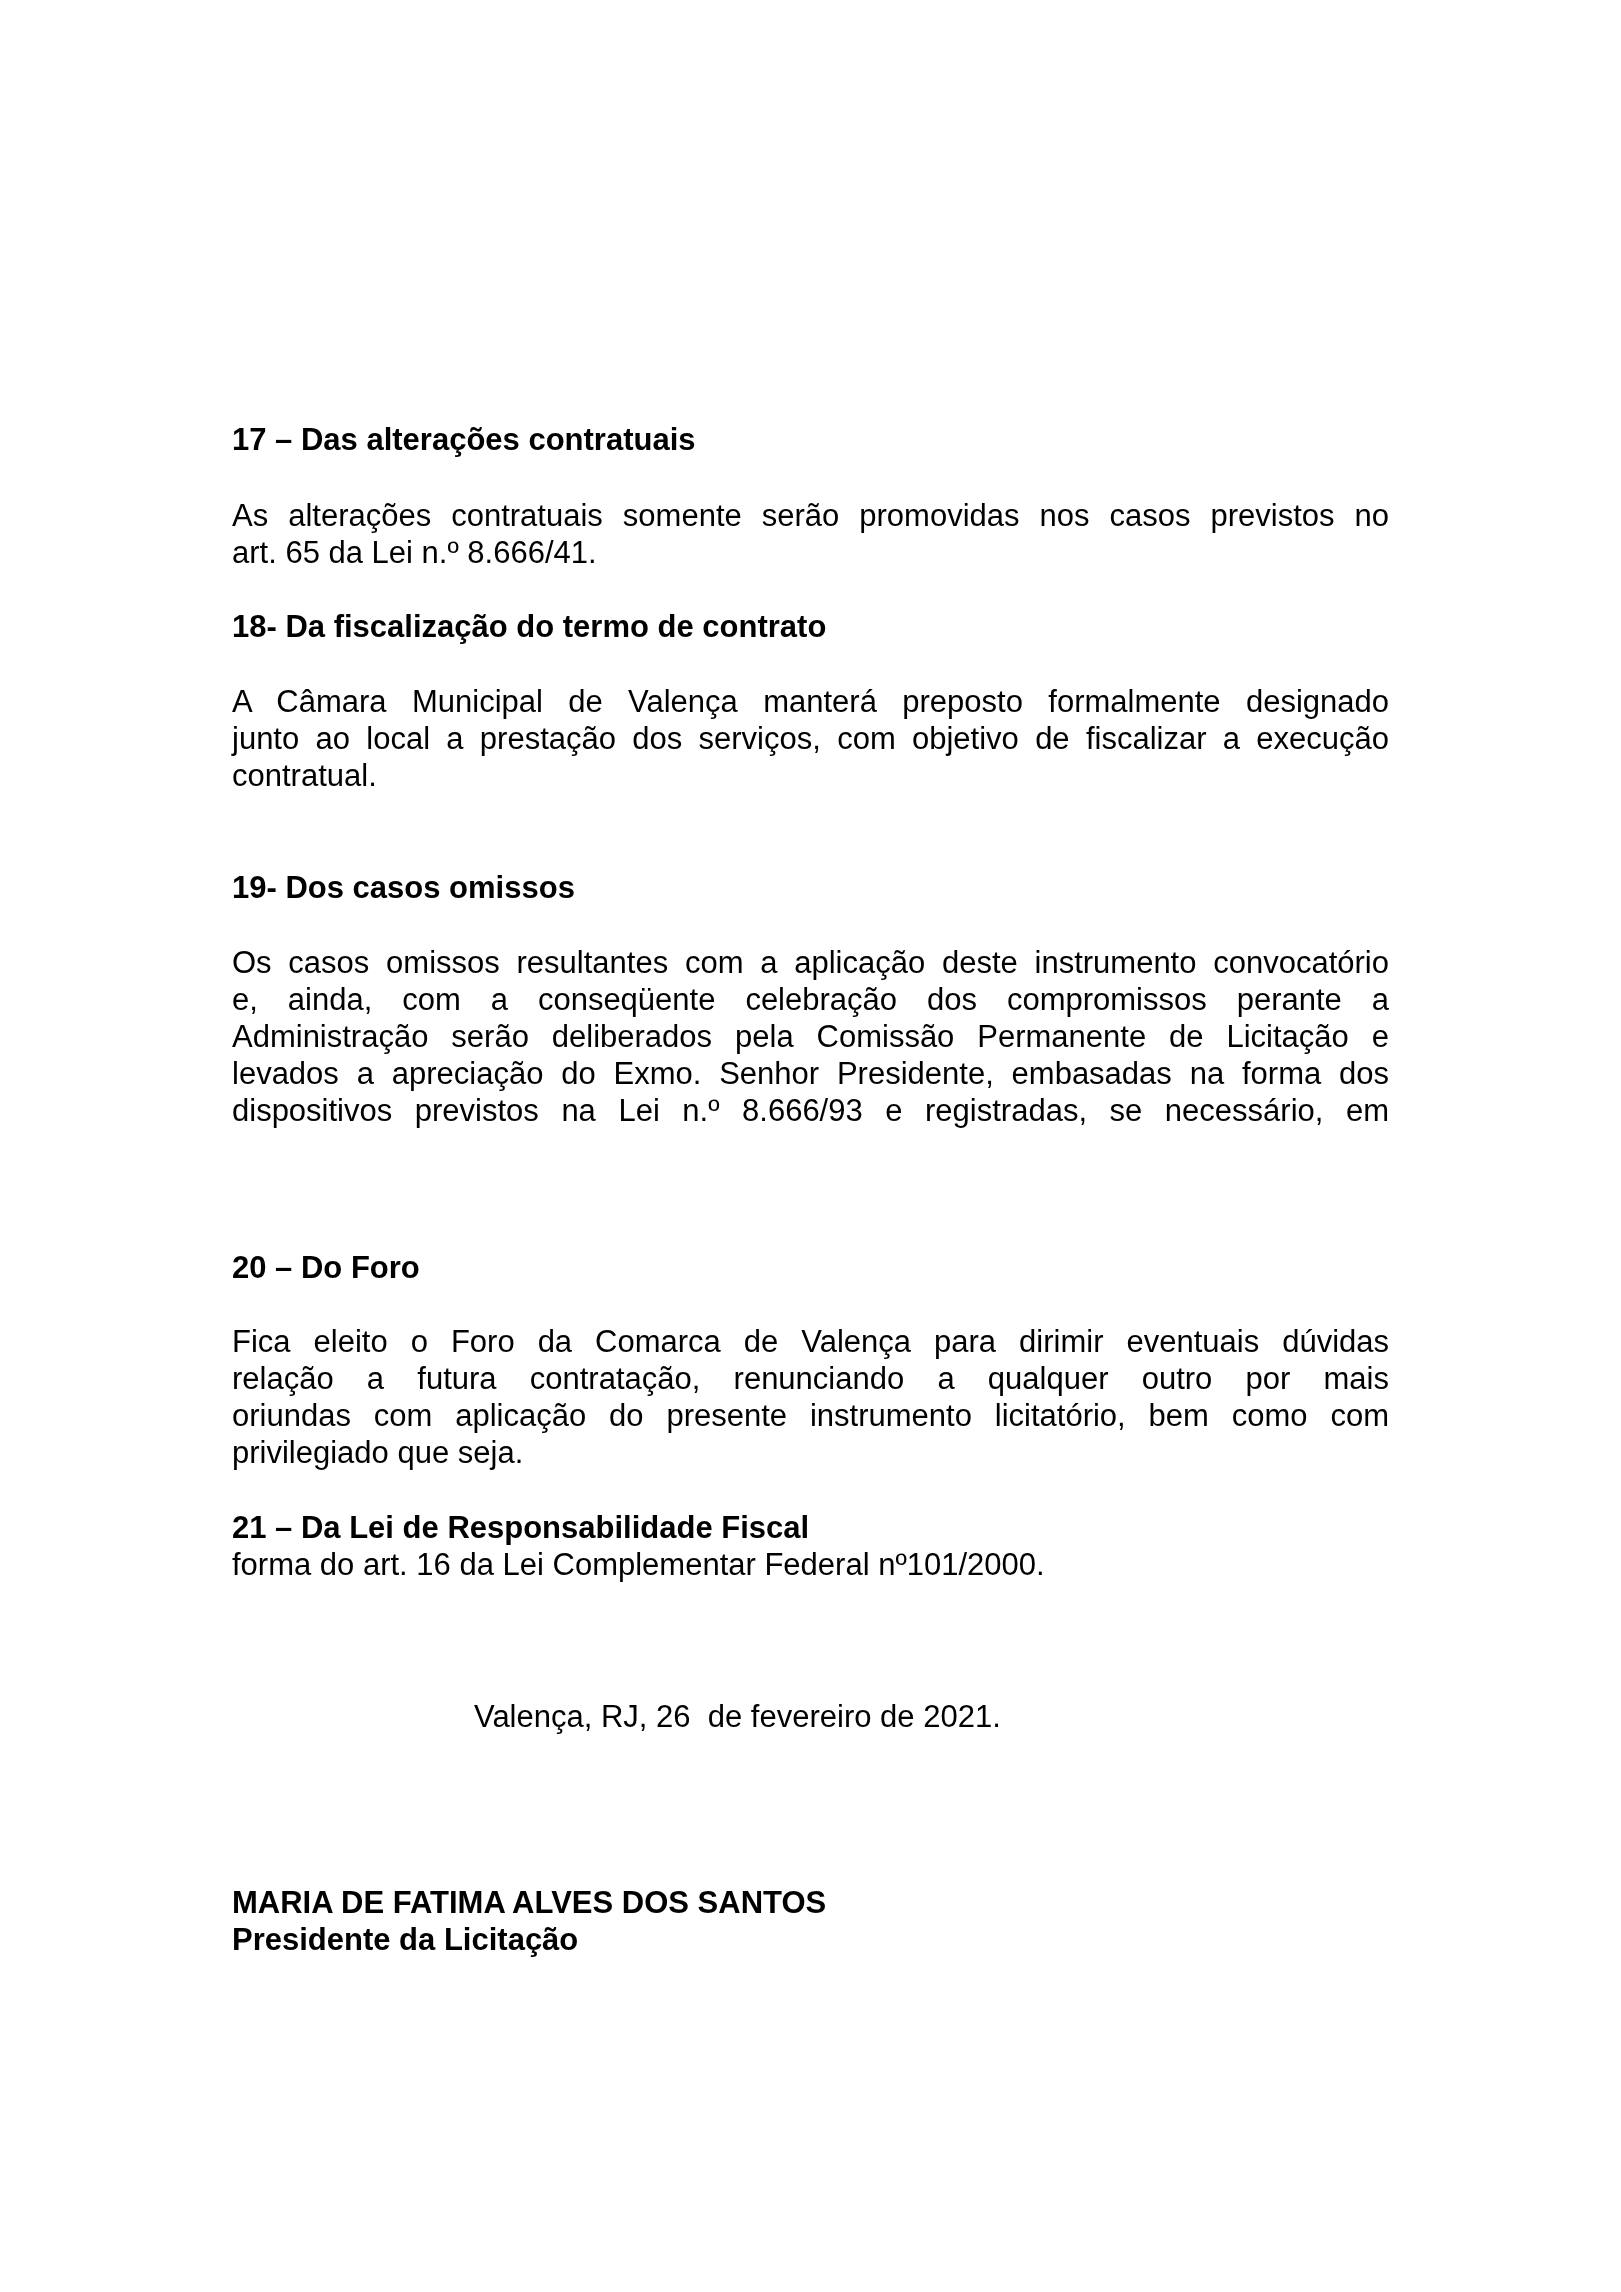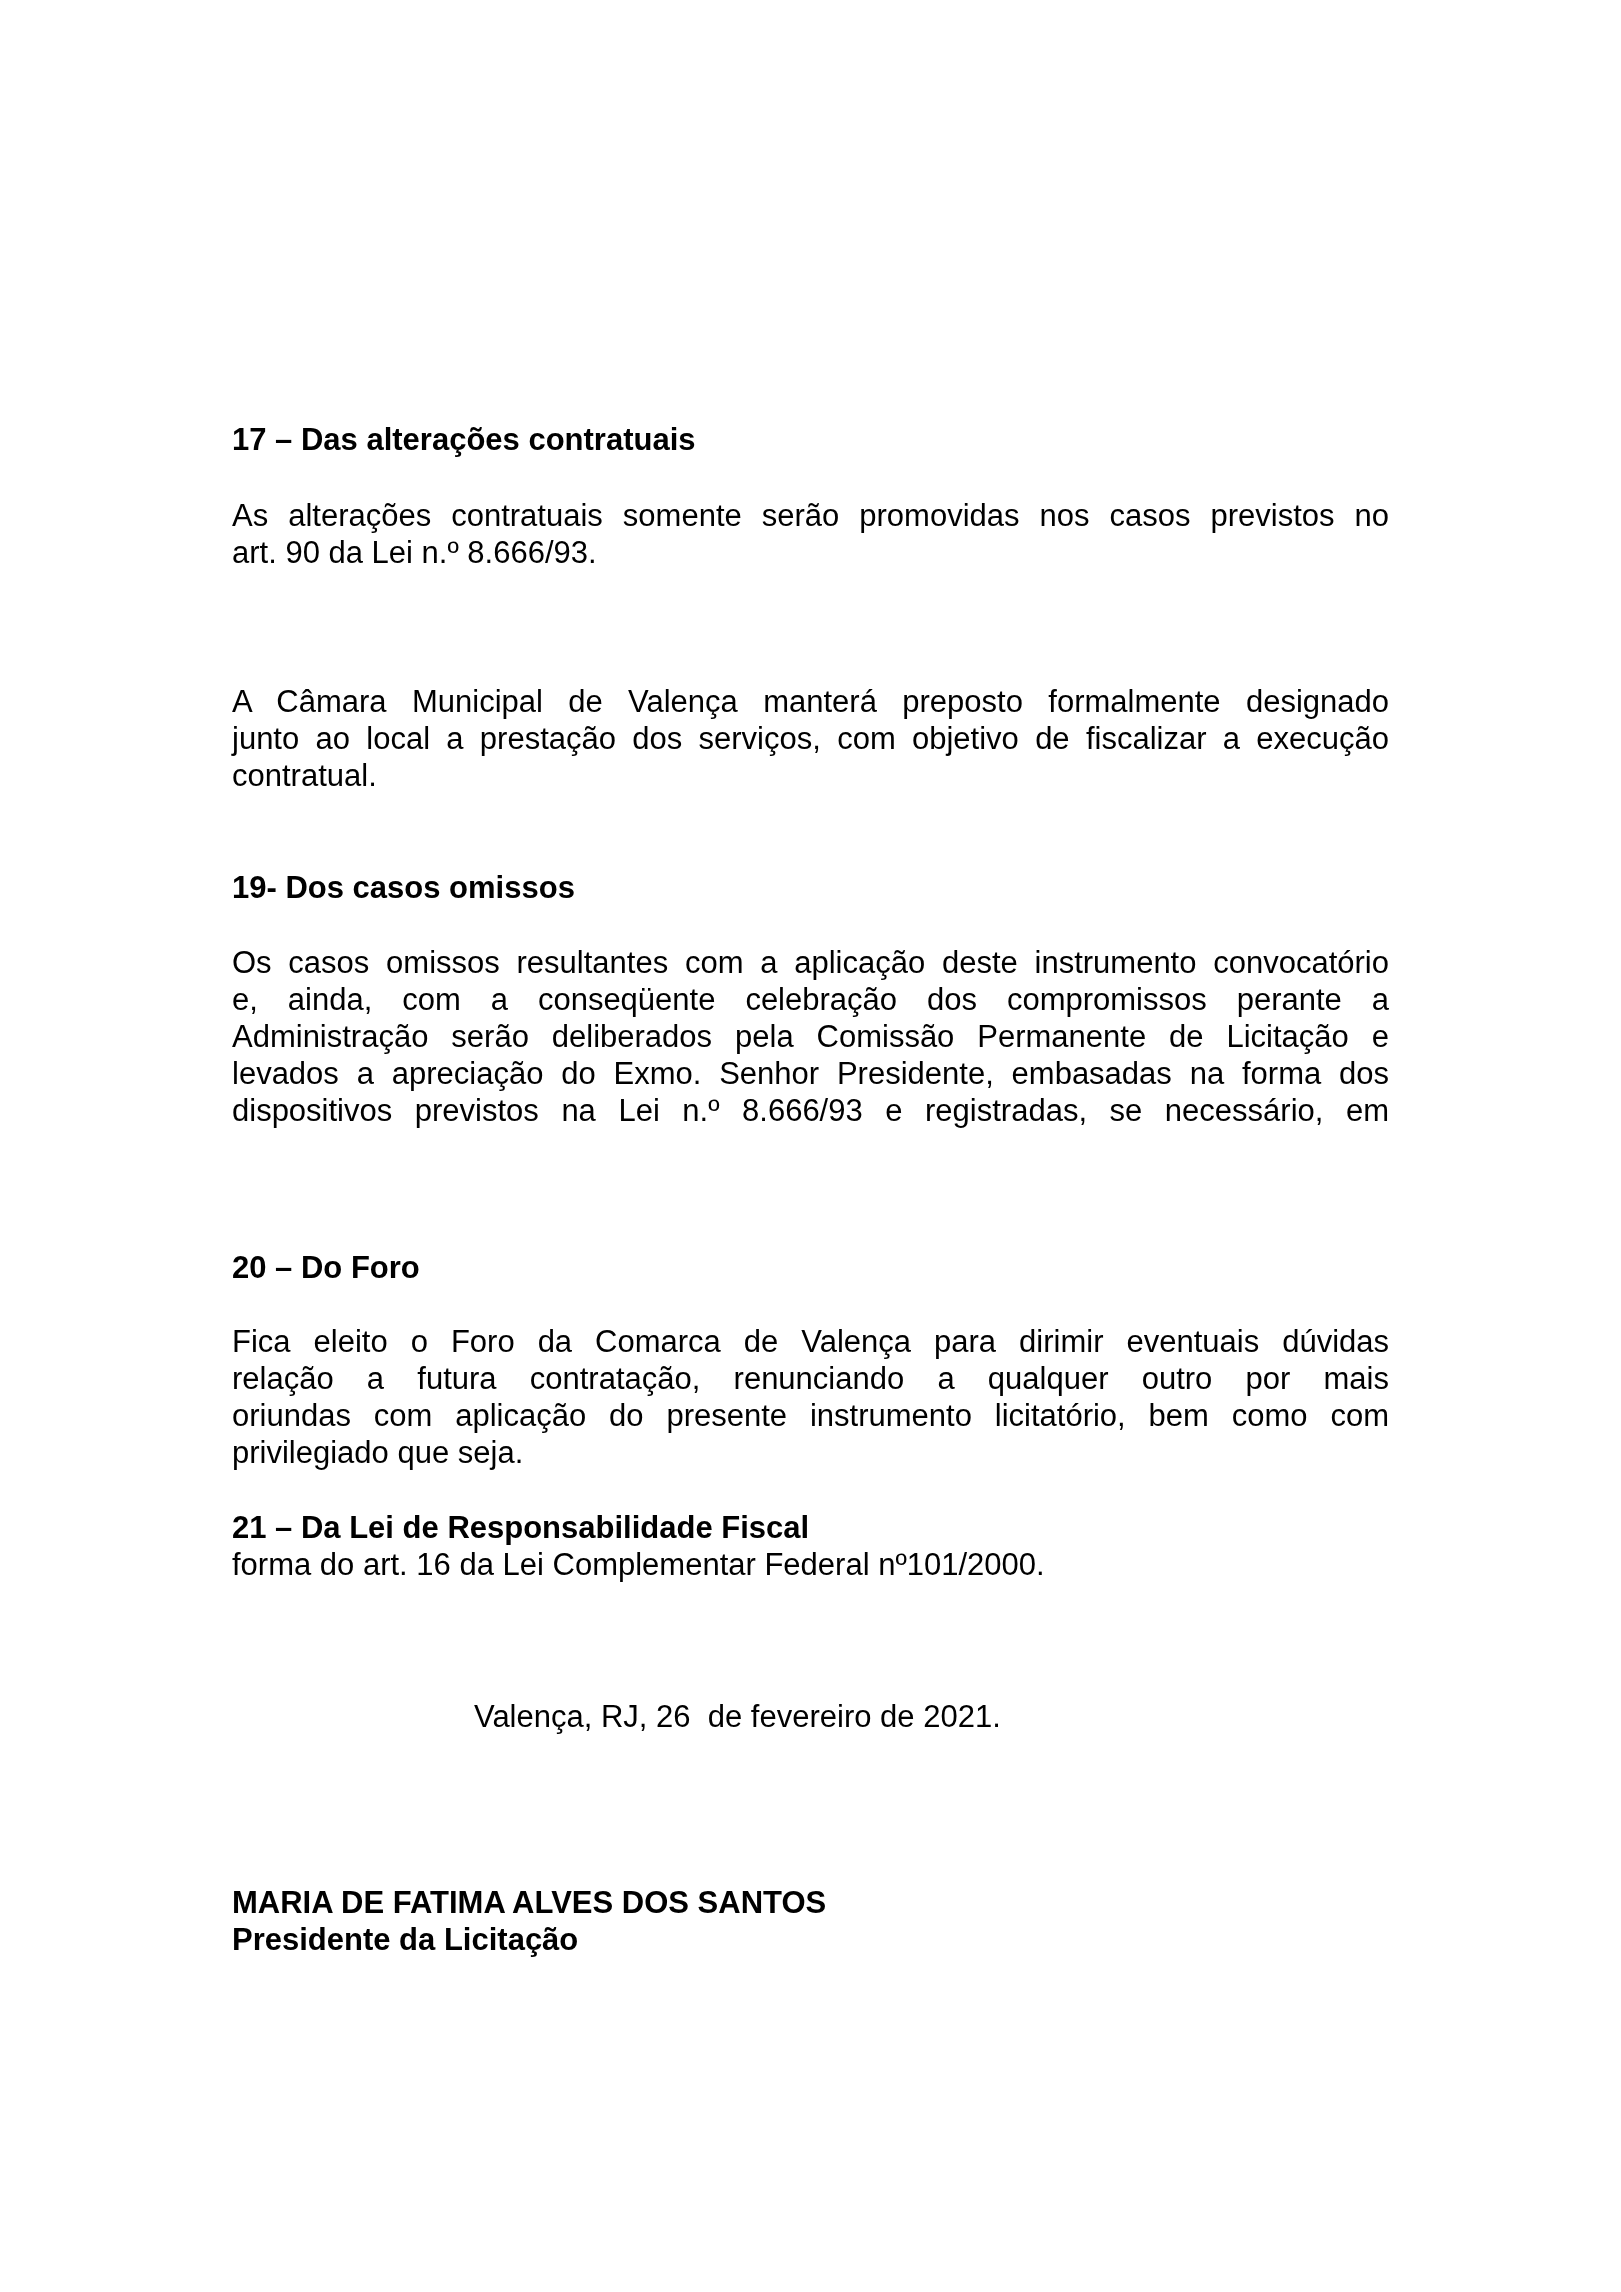--- a/index.html
+++ b/index.html
@@ -51,23 +51,24 @@
   }
 </style>
 </head>
 <body>
 
 <div class="page">
 
   <div class="block heading" style="top:421px">17 – Das alterações contratuais</div>
   <div class="block" style="top:497px">
     <div class="jline">As alterações contratuais somente serão promovidas nos casos previstos no</div>
-    <div class="lline">art. 90 da Lei n.º 8.666/93.</div>
+    <div class="lline">art. 65 da Lei n.º 8.666/41.</div>
   </div>
 
+  <div class="block heading" style="top:608px">18- Da fiscalização do termo de contrato</div>
   <div class="block" style="top:683px">
     <div class="jline">A Câmara Municipal de Valença manterá preposto formalmente designado</div>
     <div class="jline">junto ao local a prestação dos serviços, com objetivo de fiscalizar a execução</div>
     <div class="lline">contratual.</div>
   </div>
 
   <div class="block heading" style="top:869px">19- Dos casos omissos</div>
   <div class="block" style="top:944px">
     <div class="jline">Os casos omissos resultantes com a aplicação deste instrumento convocatório</div>
     <div class="jline">e, ainda, com a conseqüente celebração dos compromissos perante a</div>

